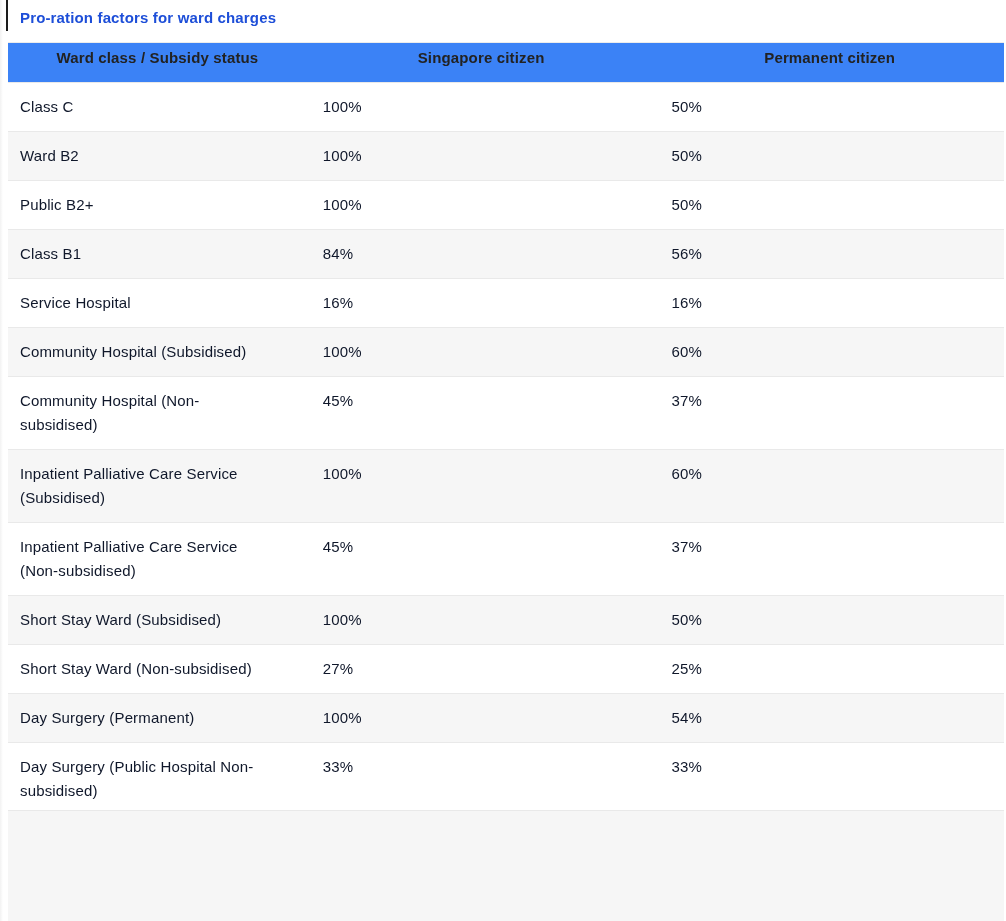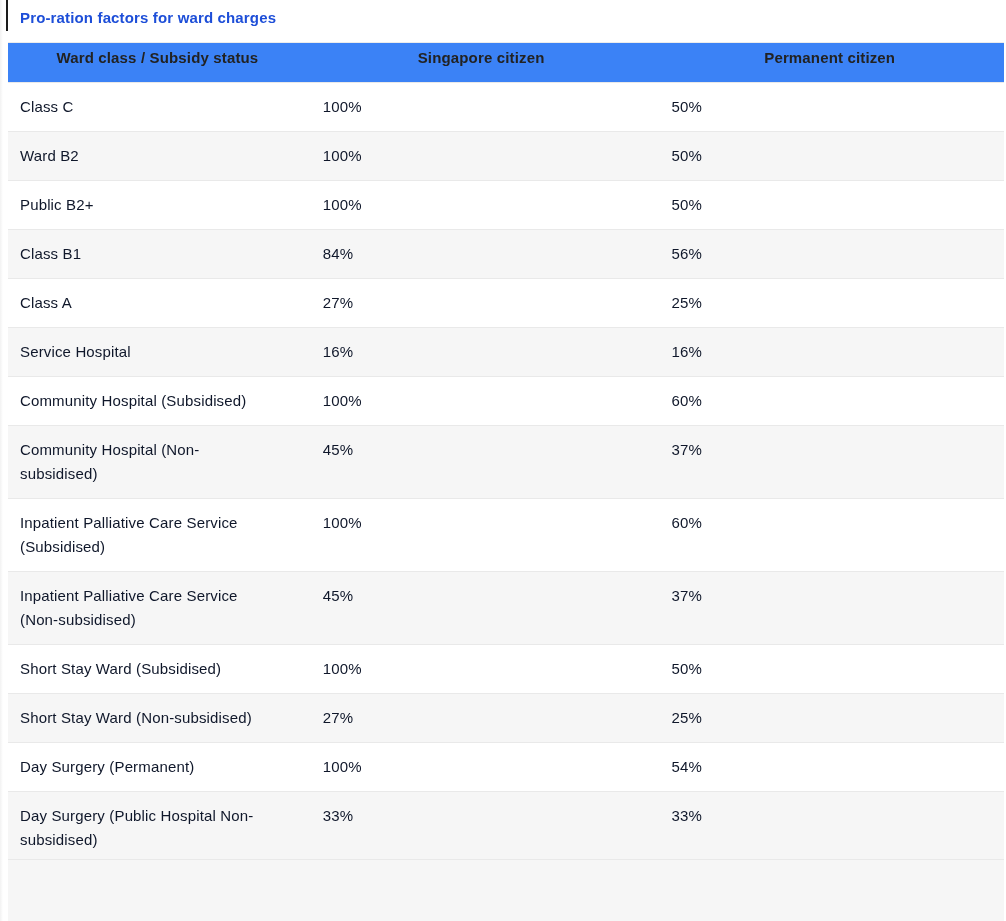--- a/index.html
+++ b/index.html
@@ -136,25 +136,20 @@
     <td class="c2">100%</td>
     <td class="c3">50%</td>
   </tr>
 
   <tr>
     <td class="c1">Class B1</td>
     <td class="c2">84%</td>
     <td class="c3">56%</td>
   </tr>
 
-  <tr>
-    <td class="c1">Class A</td>
-    <td class="c2">27%</td>
-    <td class="c3">25%</td>
-  </tr>
 
   <tr>
     <td class="c1">Service Hospital</td>
     <td class="c2">16%</td>
     <td class="c3">16%</td>
   </tr>
 
   <tr>
     <td class="c1">Community Hospital (Subsidised)</td>
     <td class="c2">100%</td>

